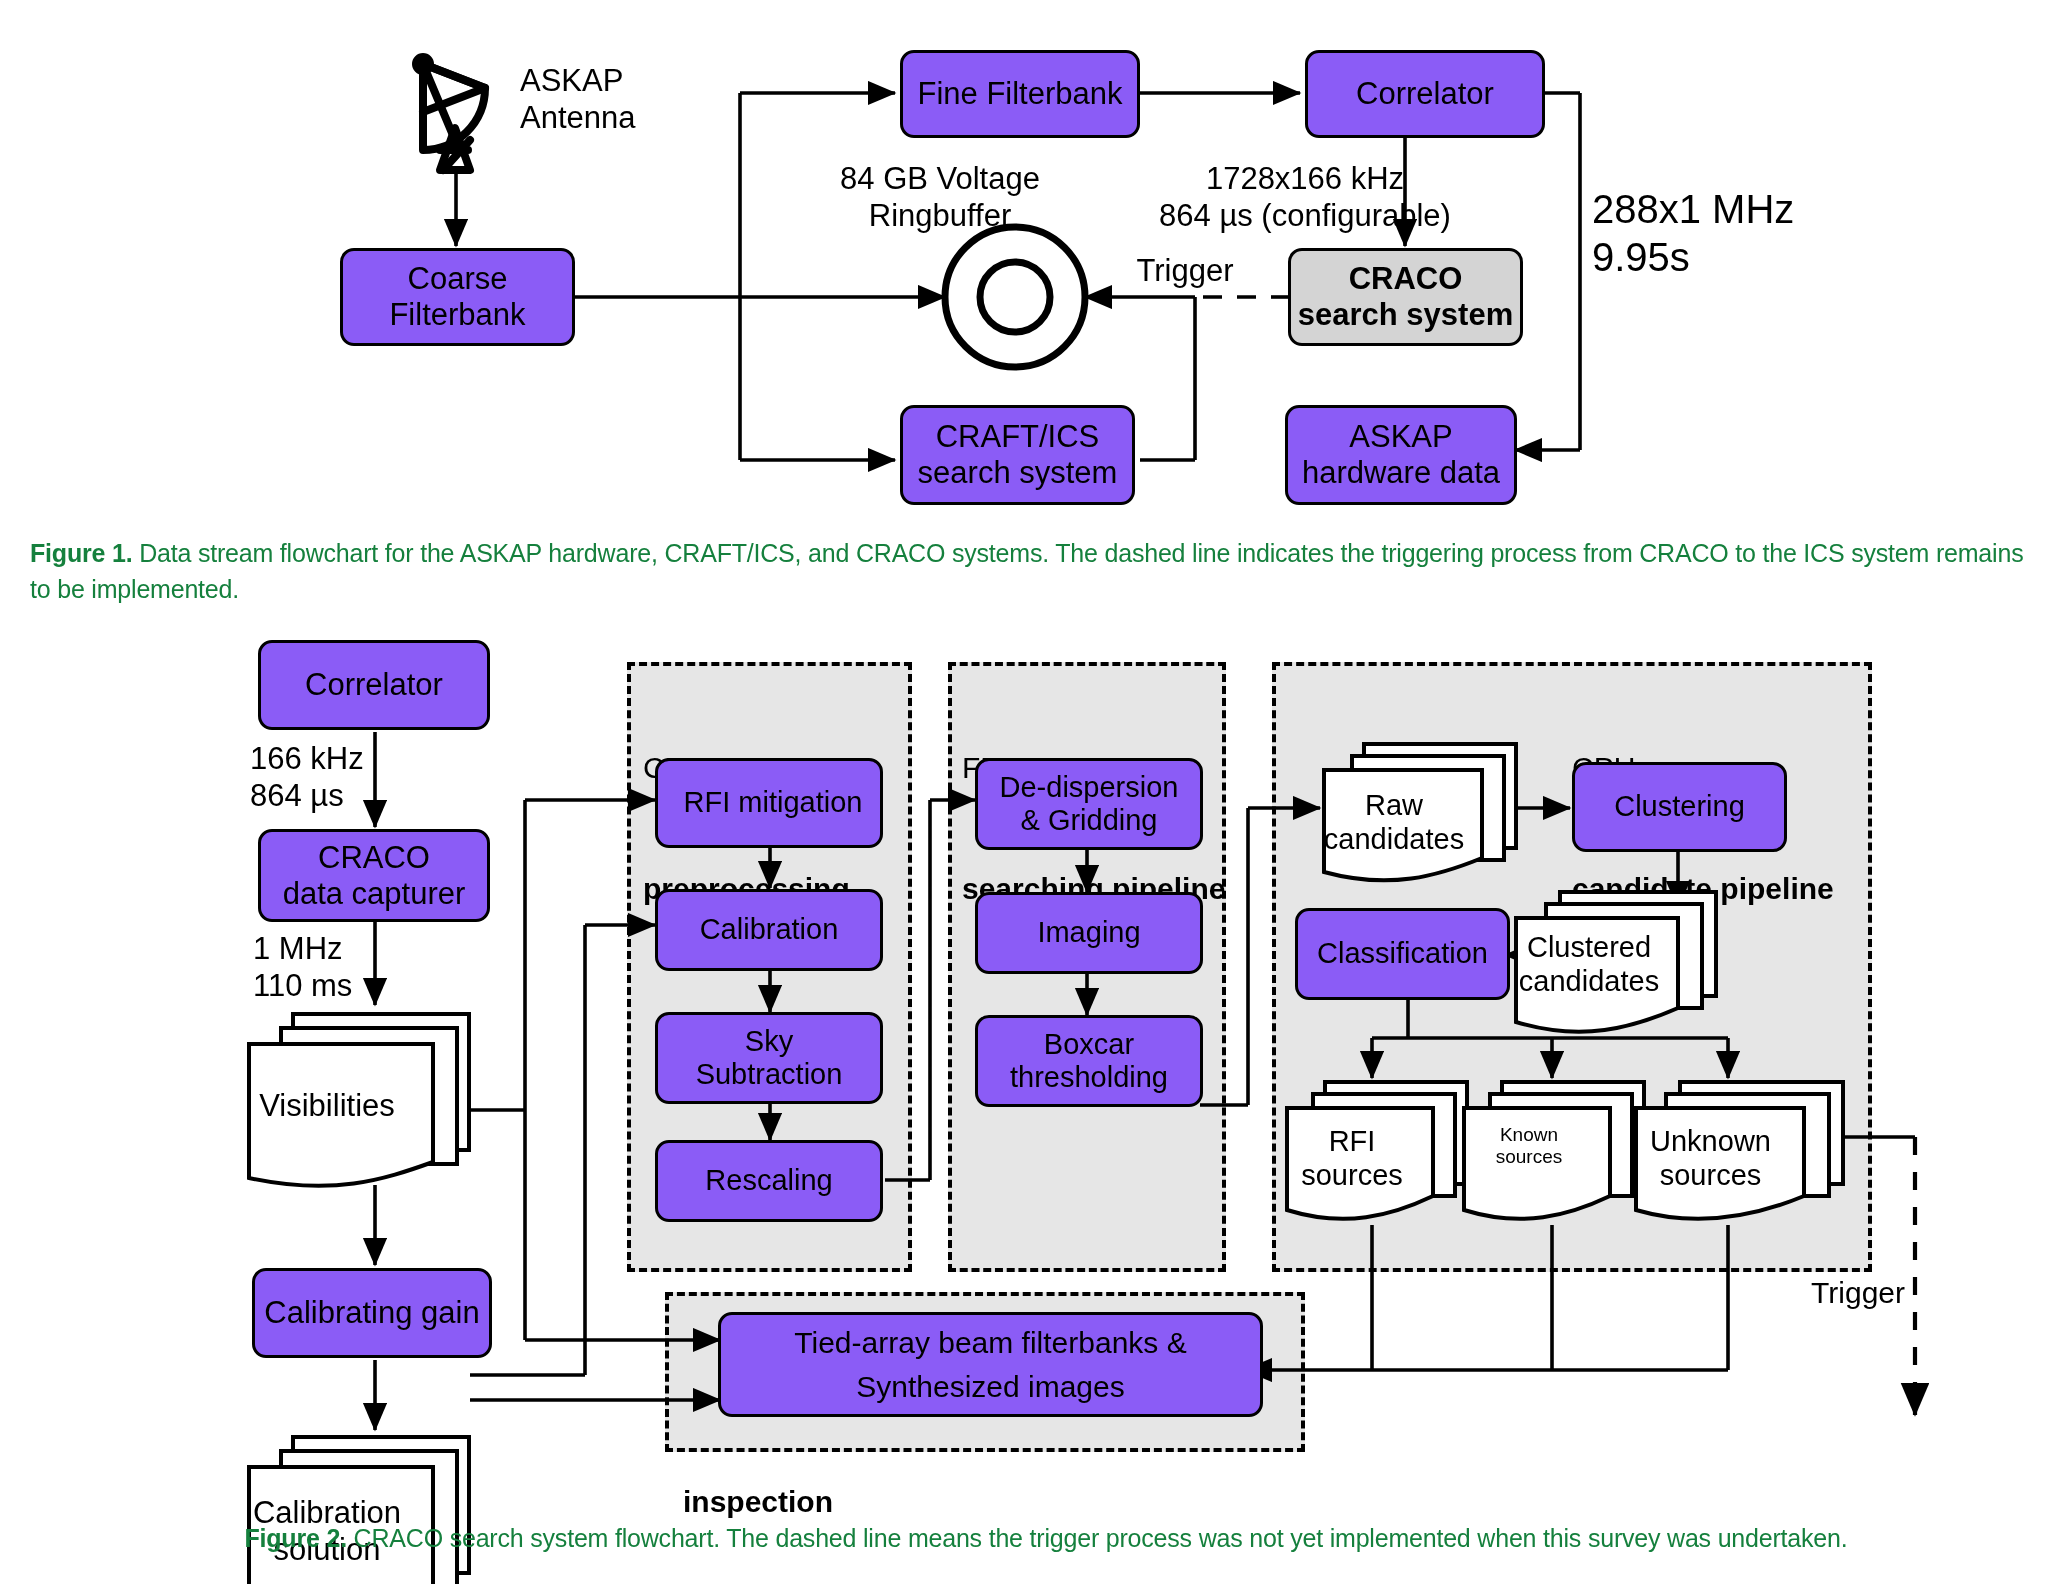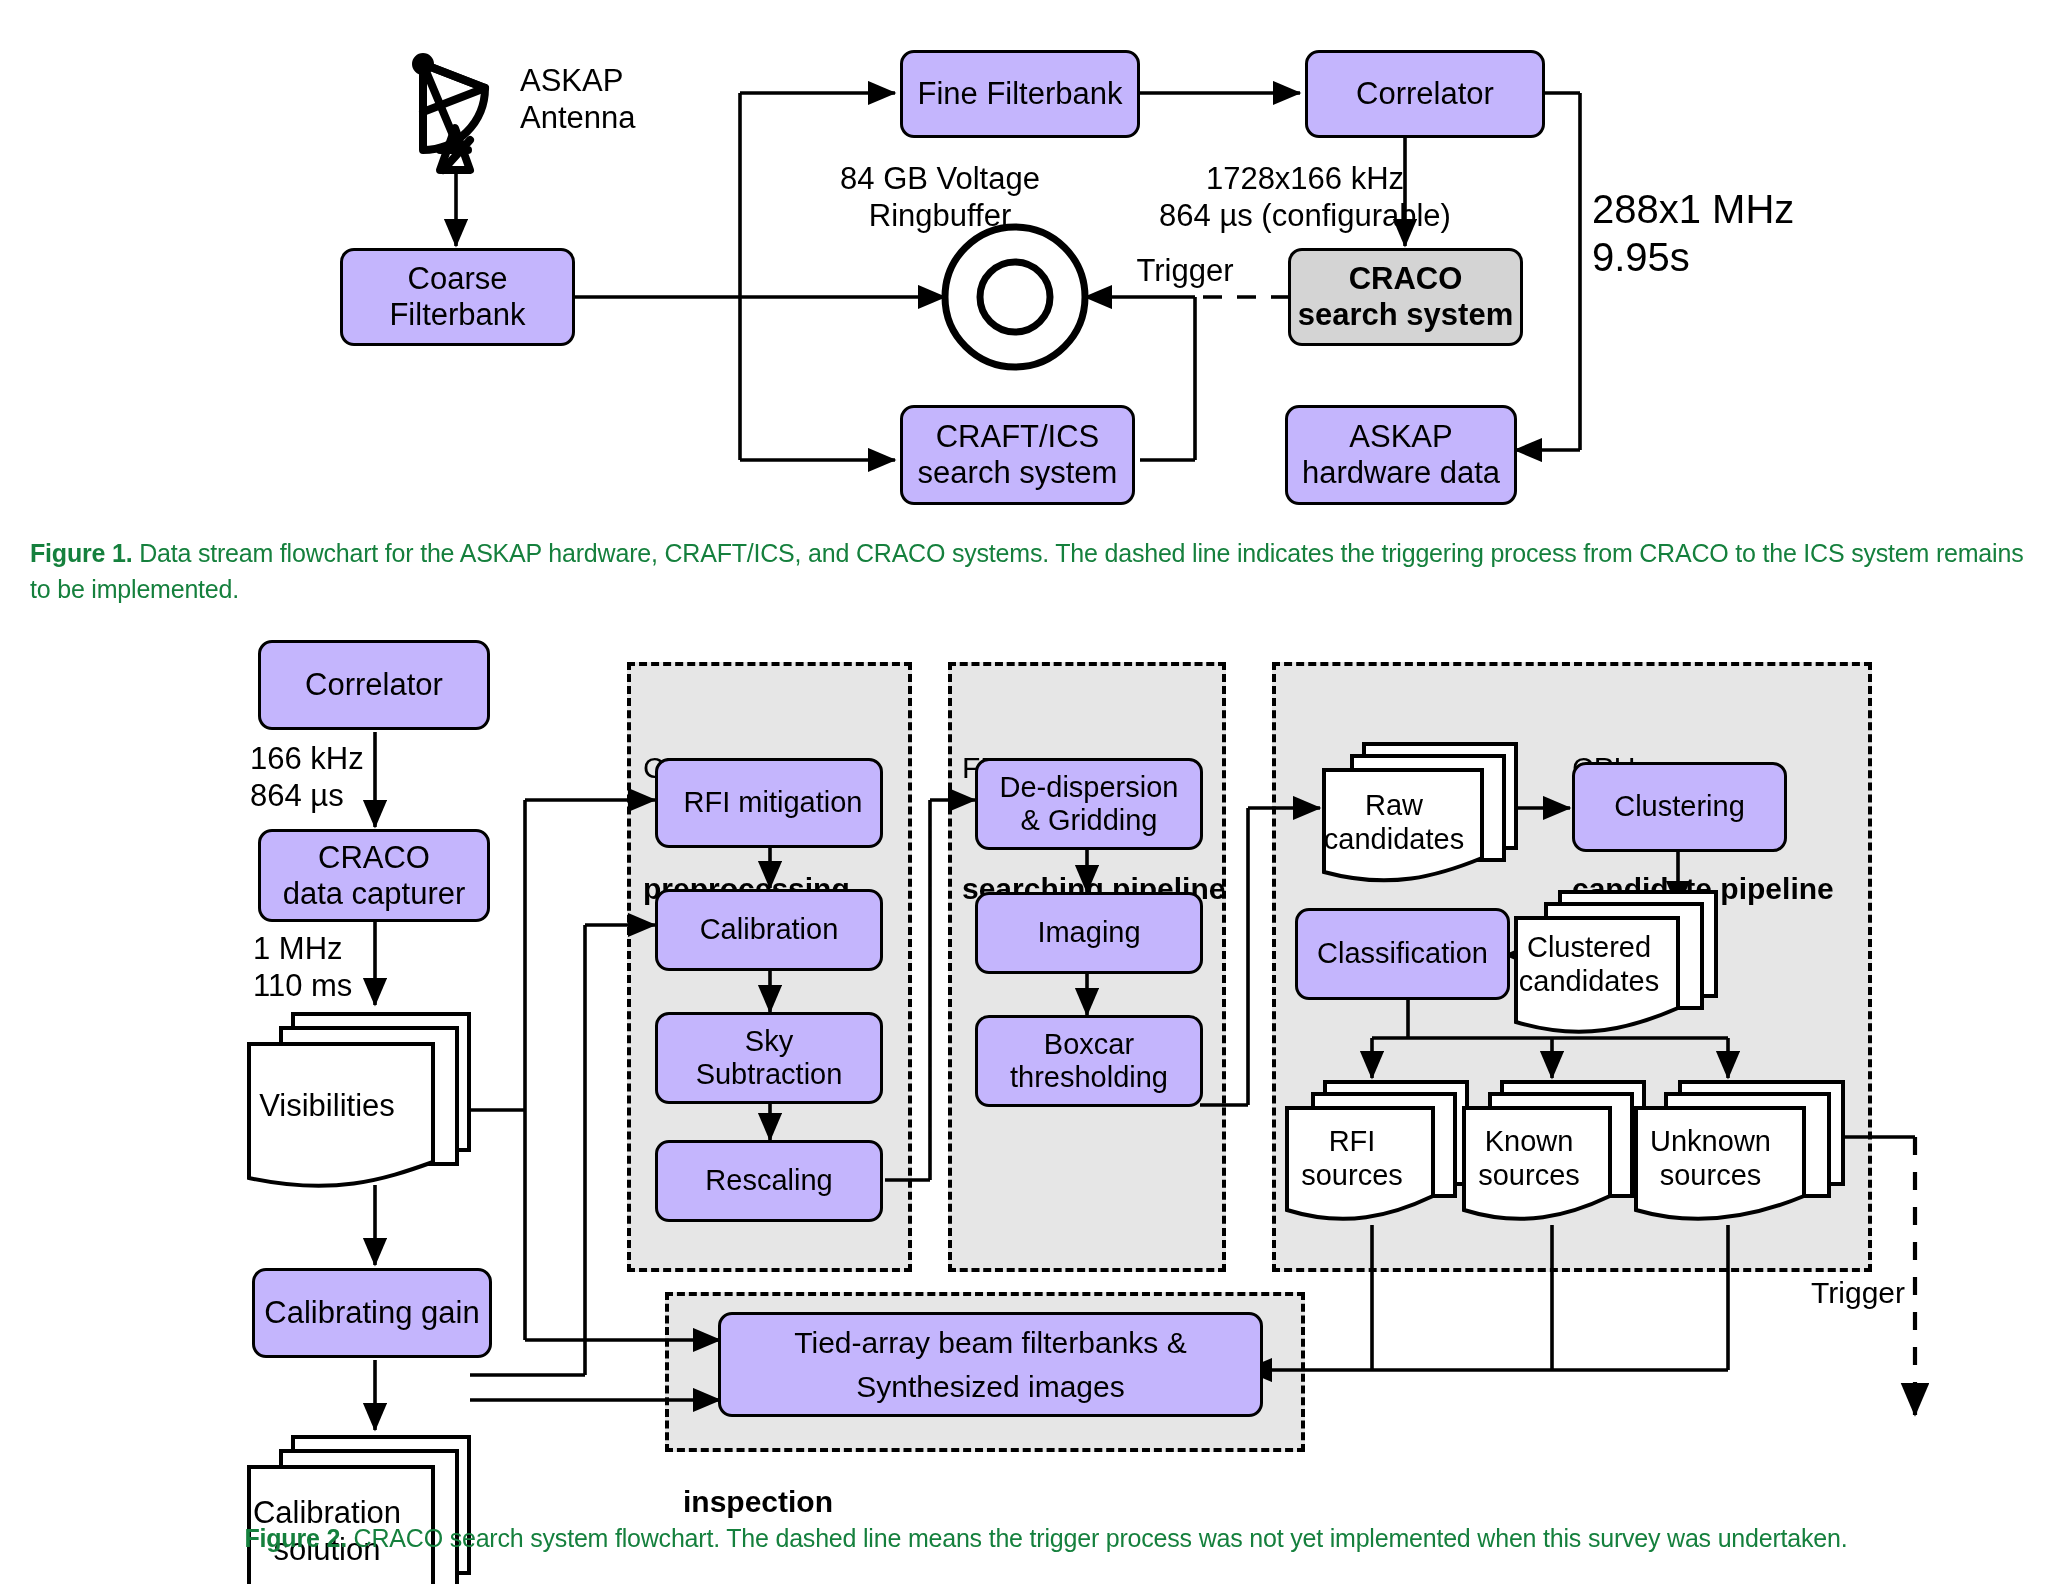--- a/index.html
+++ b/index.html
@@ -1,20 +1,20 @@
 <!DOCTYPE html>
 <html><head>
 <meta charset="utf-8">
 <style>
   html,body{margin:0;padding:0;background:#fff;}
   body{width:2062px;height:1584px;position:relative;font-family:"Liberation Sans",sans-serif;color:#000;overflow:hidden;}
   #root{position:relative;width:2062px;height:1584px;border-radius:21px;}
   .abs{position:absolute;}
   svg{position:absolute;left:0;top:0;overflow:visible;}
-  .node{position:absolute;box-sizing:border-box;border:3.5px solid #000;border-radius:14px;background:#c4b5fd;
+  .node{position:absolute;box-sizing:border-box;border:3.5px solid #000;border-radius:14px;background:#8b5cf6;
         display:flex;align-items:center;justify-content:center;text-align:center;line-height:1.15;}
   .node.shaded{background:#d4d4d4;font-weight:bold;}
   .lbl{position:absolute;text-align:center;line-height:1.2;white-space:pre;}
   .lbl.left{text-align:left;}
   .lbl.right{text-align:right;}
   .panel{position:absolute;box-sizing:border-box;border:4px dashed #000;background:#e6e6e6;}
   .panel-title{position:absolute;line-height:1.25;white-space:pre;}
   .panel-title .t1{font-weight:normal;display:block;}
   .panel-title .t2{font-weight:bold;display:block;margin-top:8px;}
   .caption{position:absolute;font-family:"Liberation Sans",sans-serif;font-size:25px;line-height:1.45;
@@ -300,21 +300,21 @@
     </div>
 
     <div class="docstack" style="left:1460px;top:438px;width:188px;height:150px;">
       <svg width="188" height="150">
         <g stroke="#000" stroke-width="4" fill="#fff">
           <path d="M42,4 L184,4 L184,106 L42,106 Z"></path>
           <path d="M30,16 L172,16 L172,118 L30,118 Z"></path>
           <path d="M4,30 L150,30 L150,118 C108,138 62,150 4,132 Z"></path>
         </g>
       </svg>
-      <div class="lab" style="top:46px;font-size:29px;left:-16px;right:34px;">Known
+      <div class="lab" style="top:46px;font-size:19px;left:-16px;right:34px;">Known
 sources</div>
     </div>
 
     <div class="docstack" style="left:1632px;top:438px;width:215px;height:150px;">
       <svg width="215" height="150">
         <g stroke="#000" stroke-width="4" fill="#fff">
           <path d="M48,4 L211,4 L211,106 L48,106 Z"></path>
           <path d="M34,16 L197,16 L197,118 L34,118 Z"></path>
           <path d="M4,30 L172,30 L172,118 C124,138 66,150 4,132 Z"></path>
         </g>

